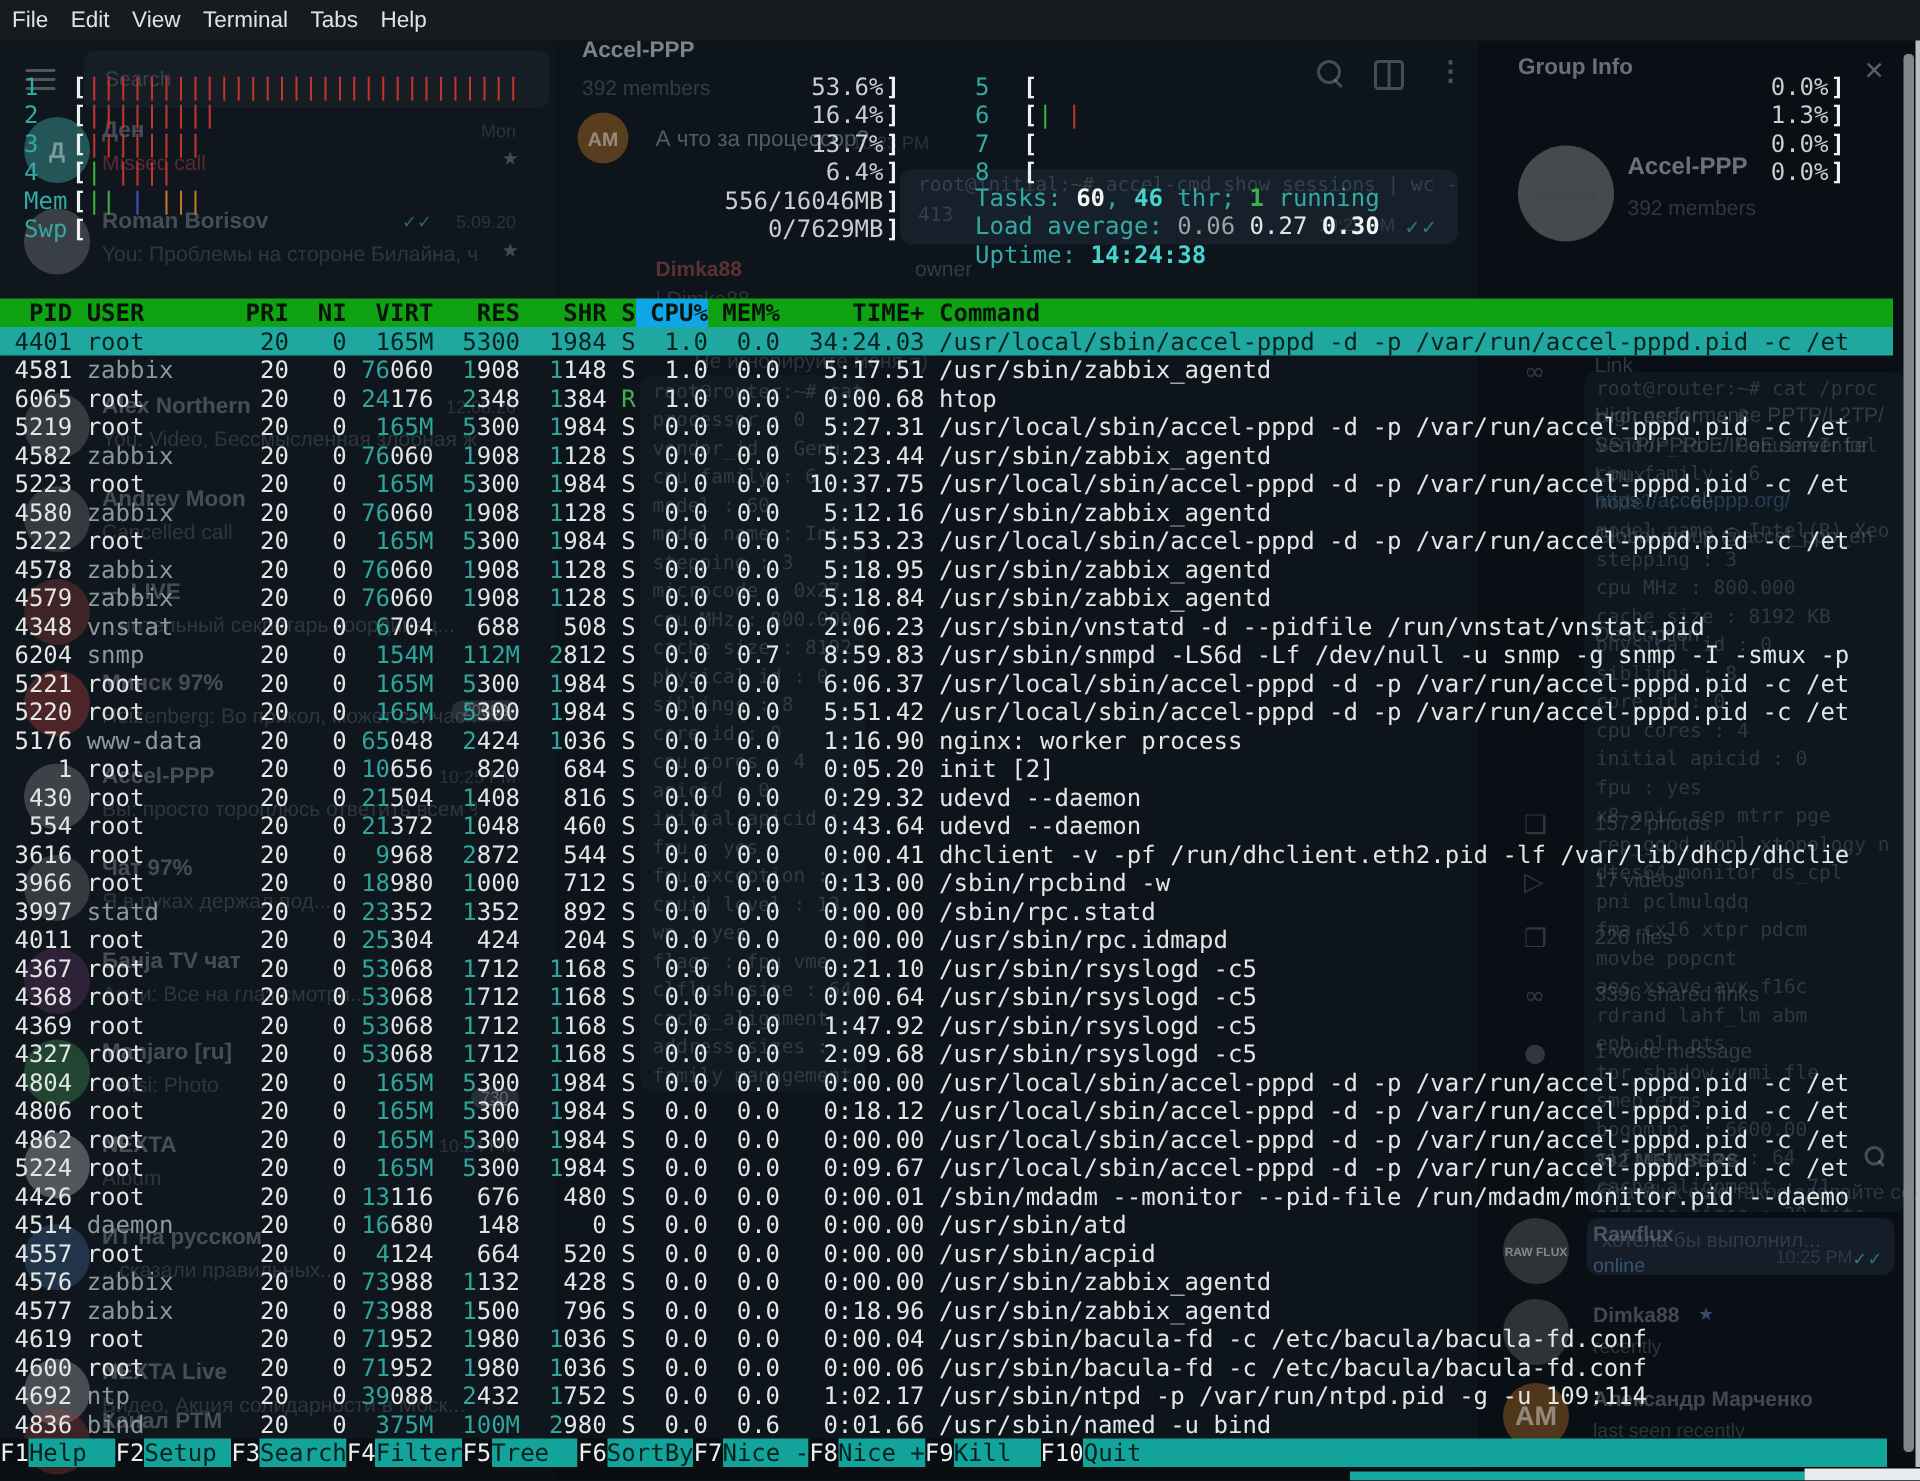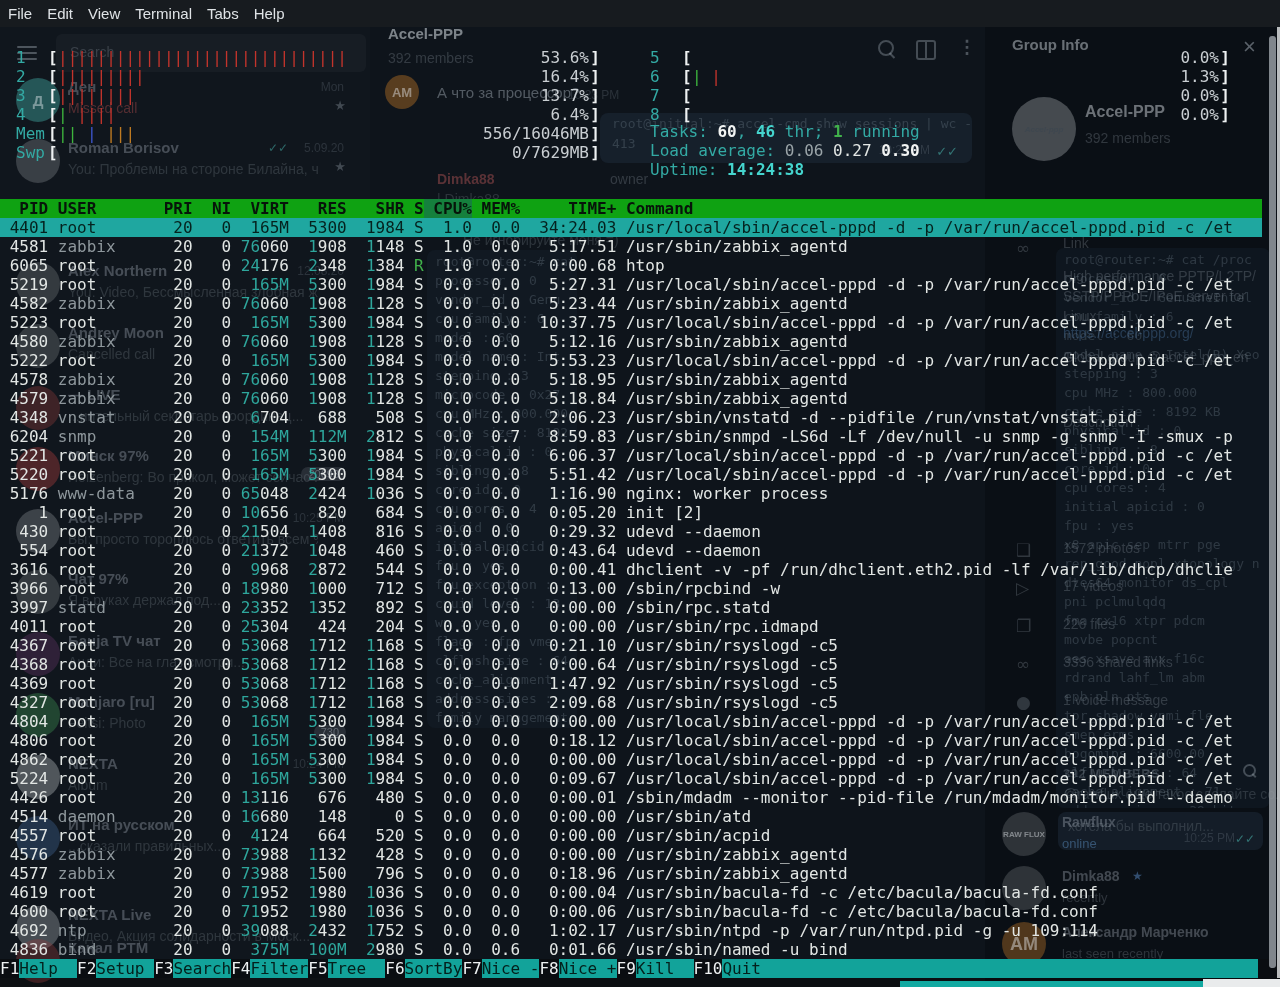--- a/index.html
+++ b/index.html
@@ -35,21 +35,21 @@
   .tline{position:absolute;left:650px;white-space:pre}
   .cy{color:#33aaa4}.cyb{color:#45d5ce;font-weight:bold}.b{color:#f2f4f3;font-weight:bold}
   .gb{color:#41b14b;font-weight:bold}.gyv{color:#9aa4a8}.w{color:#e2e6e4}
   .t{color:#2ea69c}.g{color:#41b14b}.gy{color:#8e979c}
   #ptable{position:absolute;left:0;top:199px;width:1280px}
   .prow{position:relative;height:19px;white-space:nowrap;overflow:hidden;width:1280px}
   .prow span{display:inline-block;vertical-align:top}
   .cell{margin-right:1ch;white-space:pre}
   .ar{text-align:right}.al{text-align:left}
   .hdr{background:#0fa212;color:#07140a;font-weight:bold;width:1262px}
-  .hdr .sortcol{background:#15803d;margin-left:-1ch;padding-left:1ch}
+  .hdr .sortcol{background:#0ea5e9;margin-left:-1ch;padding-left:1ch}
   .sel{background:#1fa7a0;width:1262px}
   .sel span{color:#05221e !important;font-weight:normal}
   #fnbar{position:absolute;left:0;top:959px;height:19px;width:1280px;display:flex;white-space:pre}
   .fk{background:rgba(10,13,16,0.92);color:#eef1f2;white-space:pre}
   .fl{background:#12a39a;color:#04201c;white-space:pre}
   .ffill{background:#12a39a;width:478px}
   .fend{background:rgba(10,13,16,0.8);flex:1}
   
   #bstrip{position:absolute;left:0;top:978px;width:1280px;height:9px;background:#0b0e11;overflow:hidden}
   #teal-bar{position:absolute;left:900px;top:981px;width:303px;height:6px;background:#12a9a1;z-index:3}

